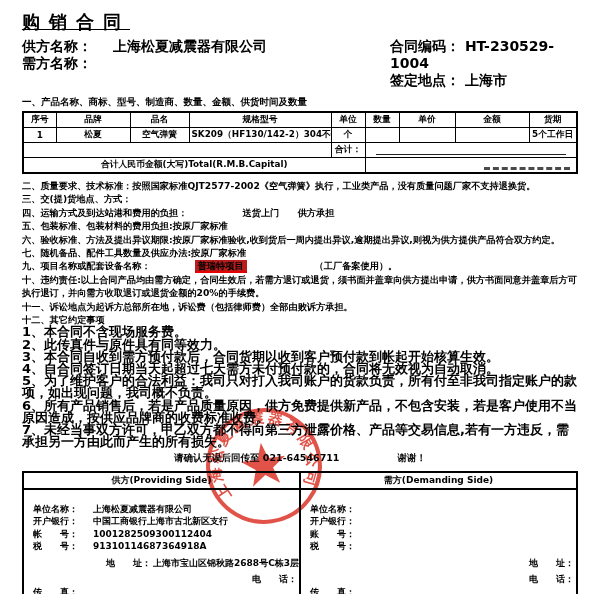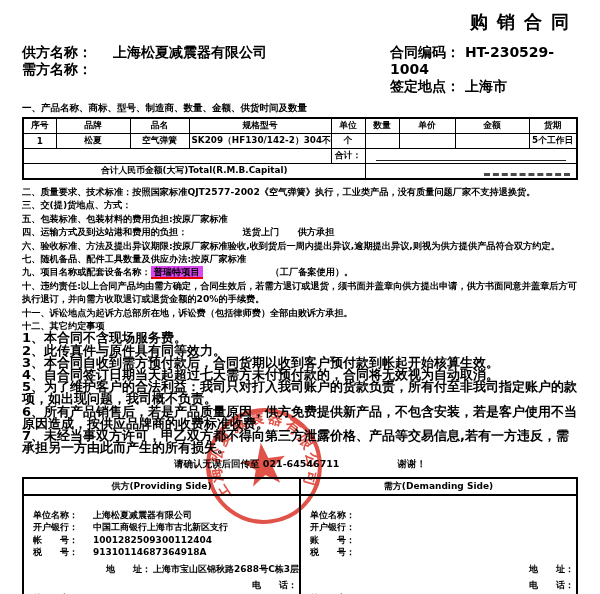--- a/index.html
+++ b/index.html
@@ -1,32 +1,32 @@
 <!DOCTYPE html>
 <html><head>
 <meta charset="utf-8">
 <style>
   html,body{margin:0;padding:0;background:#fff;}
   .page{position:relative;width:600px;height:594px;background:#fff;overflow:hidden;
         font-family:"DejaVu Sans","Liberation Sans",sans-serif;font-weight:bold;color:#000;}
   .inner{padding:6px 22px 0 22px;}
-  .title{text-align:right;font-size:18px;letter-spacing:9px;margin:4px 0 10px 0;}
+  .title{text-align:left;font-size:18px;letter-spacing:9px;margin:4px 0 4px 0;text-decoration:underline;}
   .hdr{display:flex;justify-content:space-between;font-size:14px;line-height:17px;}
   .hdr .lbl{display:inline-block;}
   .hdr-left .val{margin-left:16px;}
   .hdr-right{width:188px;}
   .sec-title{font-size:9.5px;margin:7px 0 2px 0;}
   table.prod{width:100%;border-collapse:collapse;table-layout:fixed;font-size:8.8px;border:2px solid #000;}
   .prod th,.prod td{border:1px solid #000;padding:1px 2px;text-align:center;height:11px;
                     overflow:hidden;white-space:nowrap;font-weight:bold;}
   .total-underline{border-bottom:1px solid #222;height:8px;width:92%;margin:0 auto;}
   .dash-line{width:86px;border-bottom:3px dashed #4a4a4a;height:7px;margin:0 4px 1px auto;}
   .clauses{font-size:9.2px;line-height:13.4px;margin-top:5px;}
   .clause{min-height:13px;}
-  .hl{background:#d946ef;border-bottom:2px solid #e60000;padding:0 3px;}
+  .hl{background:#b91c1c;border-bottom:2px solid #e60000;padding:0 3px;margin-left:44px;}
   .c9-suffix{margin-left:68px;}
   .subitems{font-size:13px;line-height:12.2px;}
   .confirm{text-align:center;font-size:9.5px;margin:3px 0 6px 0;}
   .thanks{margin-left:58px;}
   table.parties{width:100%;border-collapse:collapse;font-size:9px;border:2px solid #000;}
   .parties th{border:2px solid #000;height:13px;font-size:9px;padding:1px;width:50%;}
   .parties td{border:2px solid #000;vertical-align:top;padding:13px 0 2px 9px;}
   .prow{line-height:12.6px;white-space:nowrap;min-height:12px;}
   .prow.gap{margin-top:4px;text-align:right;}
   .plabel{display:inline-block;min-width:58px;}
@@ -114,22 +114,22 @@
         <td colspan="4">
               <div class="dash-line"></div>
             </td>
       </tr>
     </tbody>
       </table>
 
     <div class="clauses">
       <div class="clause">二、质量要求、技术标准：按照国家标准QJT2577-2002《空气弹簧》执行，工业类产品，没有质量问题厂家不支持退换货。</div>
       <div class="clause">三、交(提)货地点、方式：</div>
+      <div class="clause">四、运输方式及到达站港和费用的负担：　　　　　　送货上门　　供方承担</div>
       <div class="clause">五、包装标准、包装材料的费用负担:按原厂家标准</div>
-      <div class="clause">四、运输方式及到达站港和费用的负担：　　　　　　送货上门　　供方承担</div>
       <div class="clause">六、验收标准、方法及提出异议期限:按原厂家标准验收,收到货后一周内提出异议,逾期提出异议,则视为供方提供产品符合双方约定。</div>
       <div class="clause">七、随机备品、配件工具数量及供应办法:按原厂家标准</div>
       <div class="clause">
         <span>九、项目名称或配套设备名称：</span><span class="hl">普瑞特项目</span><span class="c9-suffix">（工厂备案使用）。</span>
       </div>
       <div class="clause">十、违约责任:以上合同产品均由需方确定，合同生效后，若需方退订或退货，须书面并盖章向供方提出申请，供方书面同意并盖章后方可执行退订，并向需方收取退订或退货金额的20%的手续费。</div>
       <div class="clause">十一、诉讼地点为起诉方总部所在地，诉讼费（包括律师费）全部由败诉方承担。</div>
       <div class="clause">十二、其它约定事项</div>
     </div>
 

